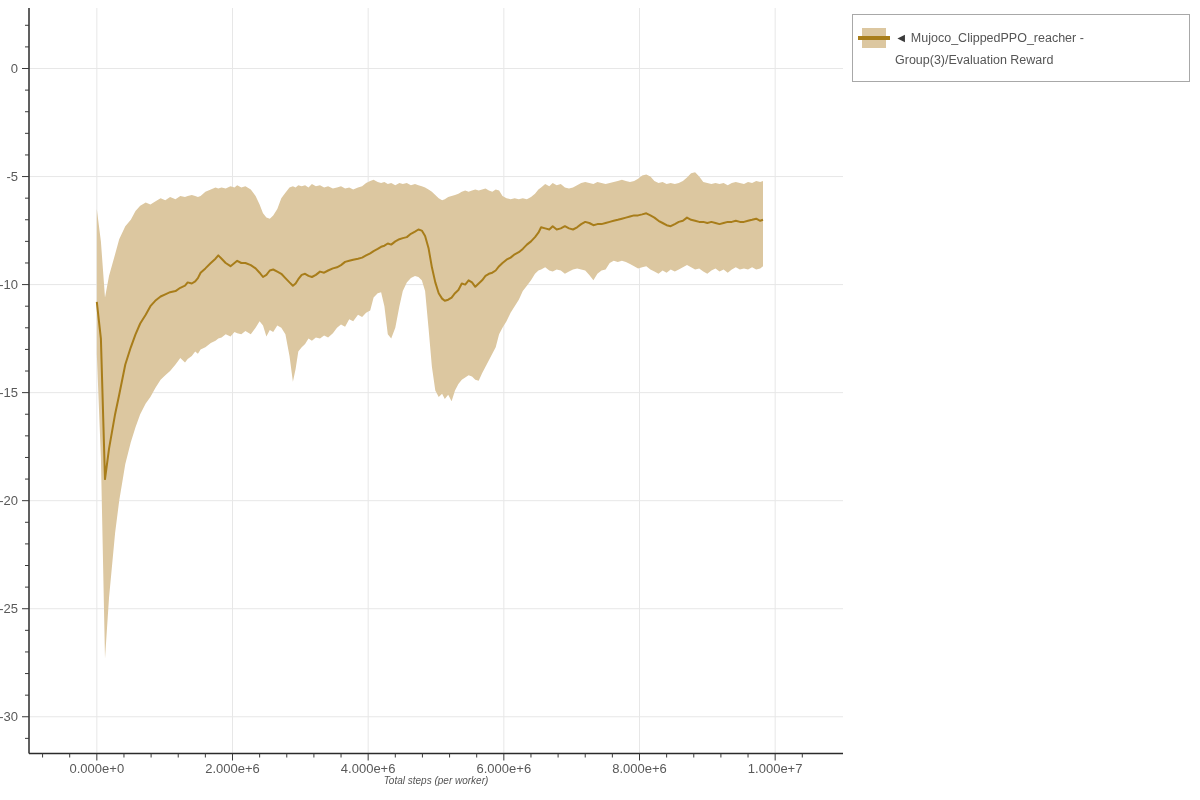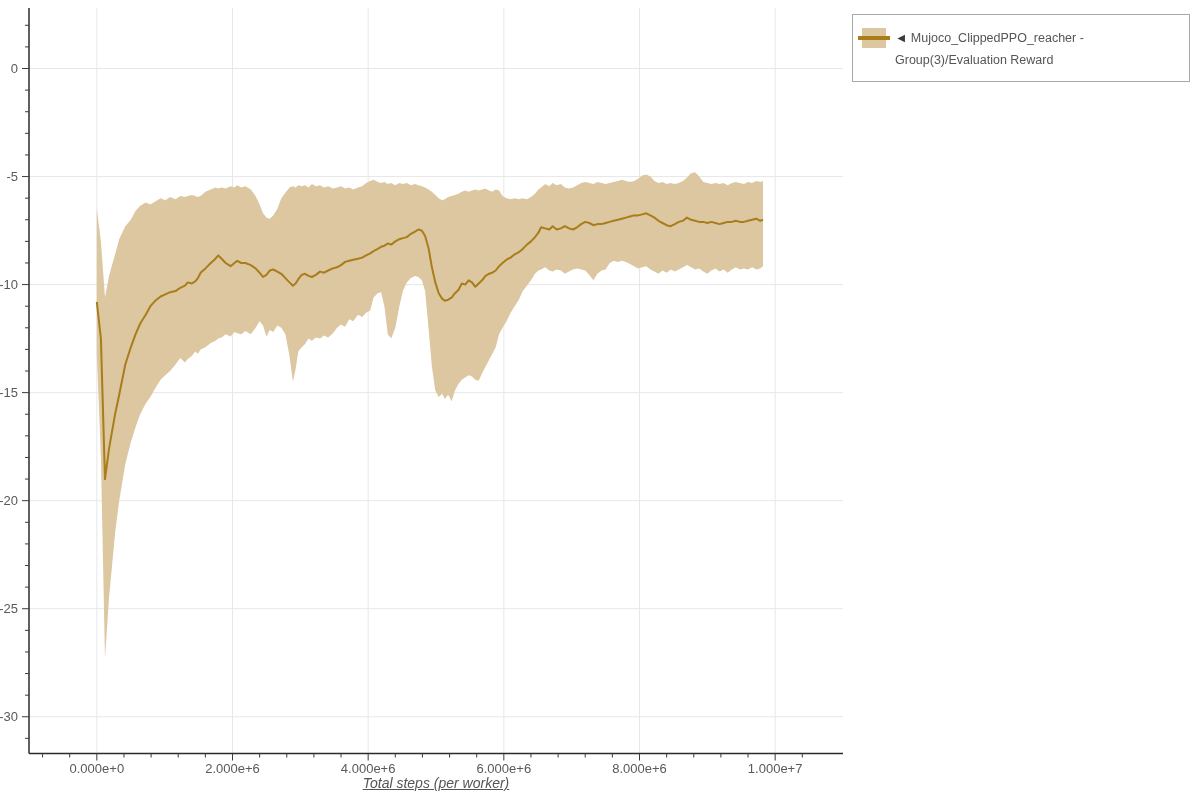--- a/index.html
+++ b/index.html
@@ -1,20 +1,20 @@
 <!DOCTYPE html>
 <html><head>
 <meta charset="utf-8">
 <style>
   html,body{margin:0;padding:0;background:#ffffff;}
   body{width:1200px;height:800px;position:relative;overflow:hidden;
        font-family:"Liberation Sans","DejaVu Sans",sans-serif;}
   #chart-svg{position:absolute;left:0;top:0;}
   .x-title{position:absolute;left:29px;top:775px;width:814px;text-align:center;
-           font-style:italic;font-size:14px;color:#555;text-decoration:underline;}
+           font-style:italic;font-size:10px;color:#555;}
   .legend{position:absolute;left:852px;top:14px;width:338px;box-sizing:border-box;
           background:#fff;border:1.5px solid #a8a8a8;padding:12px 4px 10px 9px;
           display:flex;align-items:flex-start;}
   .swatch{width:24px;height:20px;position:relative;flex:0 0 24px;margin-top:1px;}
   .swatch-line{position:absolute;left:-4px;right:-4px;top:8px;height:4px;}
   .legend-text{margin-left:9px;font-size:12.5px;line-height:22px;color:#555;
                width:292px;}
   .legend-text .tri{color:#3a3a3a;}
   svg text{font-family:"Liberation Sans","DejaVu Sans",sans-serif;}
 </style>

